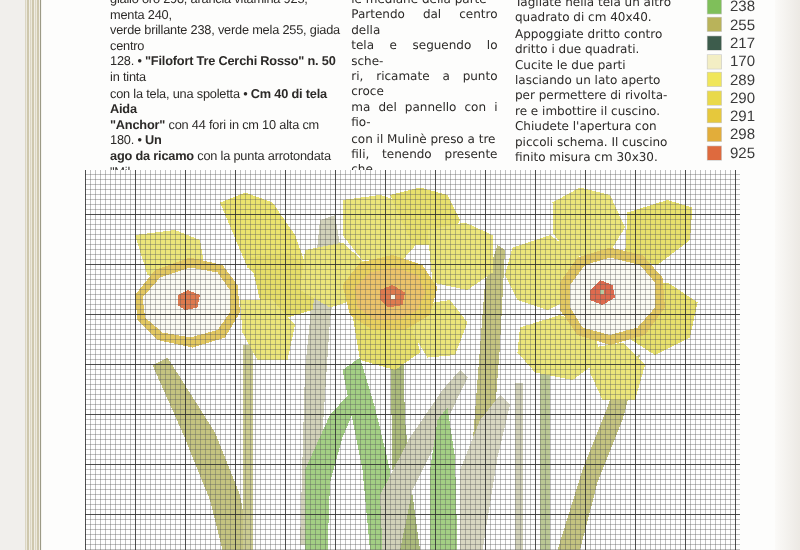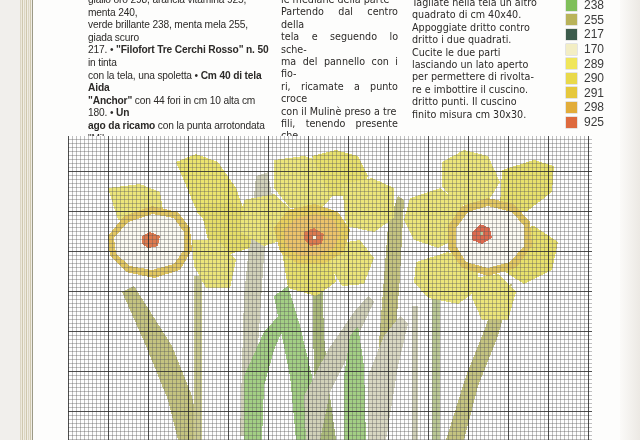--- a/index.html
+++ b/index.html
@@ -61,56 +61,57 @@
 <body>
 
 <div class="spine"></div>
 <div class="spine-edge"></div>
 <div class="spine-line"></div>
 <div class="page"></div>
 <div class="right-shade"></div>
 
 <div class="col col-left">
   <div>giallo oro 298, arancia vitamina 925, menta 240,</div>
-  <div>verde brillante 238, menta mela 255, giada scuro</div>
-  <div><span>217. •</span> <b>"Filofort Tre Cerchi Rosso" n. 50</b> <span>in tinta</span></div>
+  <div>verde brillante 238, verde mela 255, giada centro</div>
+  <div><span>128. •</span> <b>"Filofort Tre Cerchi Rosso" n. 50</b> <span>in tinta</span></div>
   <div><span>con la tela, una spoletta •</span> <b>Cm 40 di tela Aida</b></div>
   <div><b>"Anchor"</b> <span>con 44 fori in cm 10 alta cm 180. •</span> <b>Un</b></div>
   <div><b>ago da ricamo</b> <span>con la punta arrotondata "Mil-</span></div>
   <div>ward" n. 24. I prodotti sono distribuiti dalla Coats</div>
   <div><span>Cucirini. •</span> <b>Un'imbottitura</b> <span>per cuscini.</span></div>
   <div class="section-title">PUNTI IMPIEGATI</div>
   <div class="section-body">Punto croce.</div>
 </div>
 
 <div class="col col-mid">
   <div>le mediane della parte</div>
   <div>Partendo dal centro della</div>
   <div>tela e seguendo lo sche-</div>
+  <div>ri, ricamate a punto croce</div>
   <div>ma del pannello con i fio-</div>
-  <div>ri, ricamate a punto croce</div>
   <div>con il Mulinè preso a tre</div>
   <div>fili, tenendo presente che</div>
   <div style="display:flex;justify-content:space-between">
       <span>ogni quadretto dello</span>
     </div>
   <div>schema corrisponde a un</div>
   <div>punto croce e a un qua-</div>
 </div>
 
 <div class="col col-right">
   <div>Tagliate nella tela un altro</div>
   <div>quadrato di cm 40x40.</div>
   <div>Appoggiate dritto contro</div>
   <div>dritto i due quadrati.</div>
   <div>Cucite le due parti</div>
   <div>lasciando un lato aperto</div>
   <div>per permettere di rivolta-</div>
   <div>re e imbottire il cuscino.</div>
-  <div>dritto punti. Il cuscino</div>
+  <div>Chiudete l'apertura con</div>
+  <div>piccoli schema. Il cuscino</div>
   <div>finito misura cm 30x30.</div>
 </div>
 
 <div class="legend">
   <div class="legend-row">
       <span class="swatch" style="background: rgb(127, 191, 90);"></span>
       <span class="code">238</span>
     </div>
   <div class="legend-row">
       <span class="swatch" style="background: rgb(185, 179, 90);"></span>

